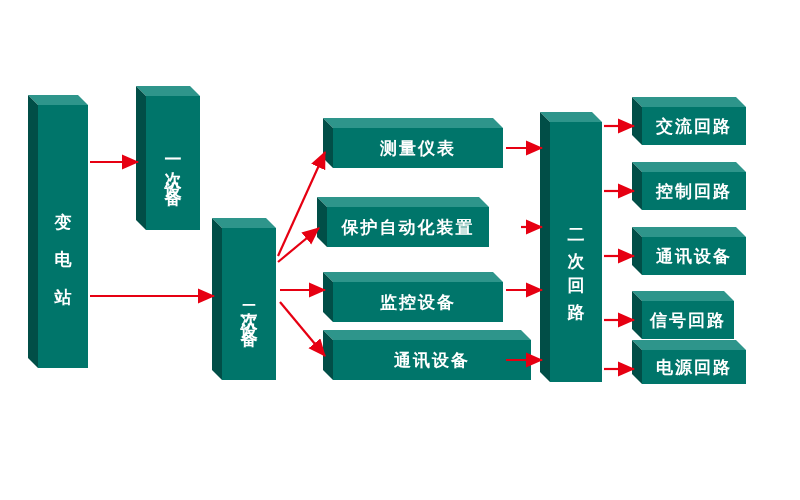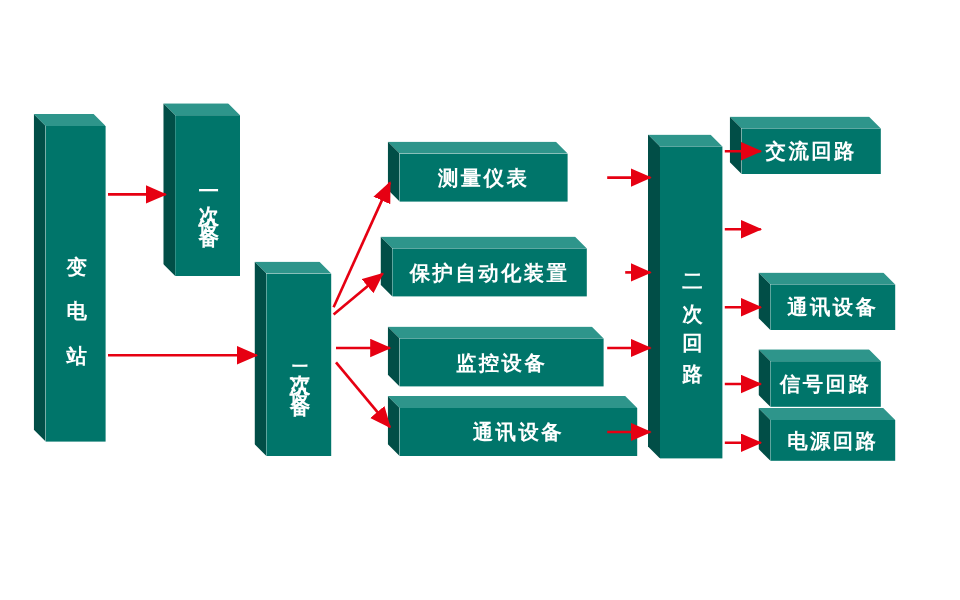--- a/index.html
+++ b/index.html
@@ -49,39 +49,42 @@
     <span class="vtext ls-xl">变电站</span>
   </div>
 
   <div class="box" style="left:146px;top:96px;width:54px;height:134px">
     <span class="vtext">一次设备</span>
   </div>
   <div class="box" style="left:222px;top:228px;width:54px;height:152px">
     <span class="vtext">二次设备</span>
   </div>
 
-  <div class="box" style="left:333px;top:128px;width:140px;height:40px">
+  <div class="box" style="left:333px;top:128px;width:170px;height:40px">
     <span>测量仪表</span>
   </div>
   <div class="box" style="left:327px;top:207px;width:162px;height:40px">
     <span>保护自动化装置</span>
   </div>
   <div class="box" style="left:333px;top:282px;width:170px;height:40px">
     <span>监控设备</span>
   </div>
   <div class="box" style="left:333px;top:340px;width:198px;height:40px">
     <span>通讯设备</span>
   </div>
 
   <div class="box" style="left:550px;top:122px;width:52px;height:260px">
     <span class="vtext ls-lg">二次回路</span>
   </div>
 
-  <div class="box" style="left:618px;top:107px;width:116px;height:38px">
+  <div class="box" style="left:642px;top:107px;width:104px;height:38px">
     <span>交流回路</span>
+  </div>
+  <div class="box" style="left:642px;top:172px;width:104px;height:38px">
+    <span>控制回路</span>
   </div>
   <div class="box" style="left:642px;top:237px;width:104px;height:38px">
     <span>通讯设备</span>
   </div>
   <div class="box" style="left:642px;top:301px;width:92px;height:38px">
     <span>信号回路</span>
   </div>
   <div class="box" style="left:642px;top:350px;width:104px;height:34px">
     <span>电源回路</span>
   </div>

